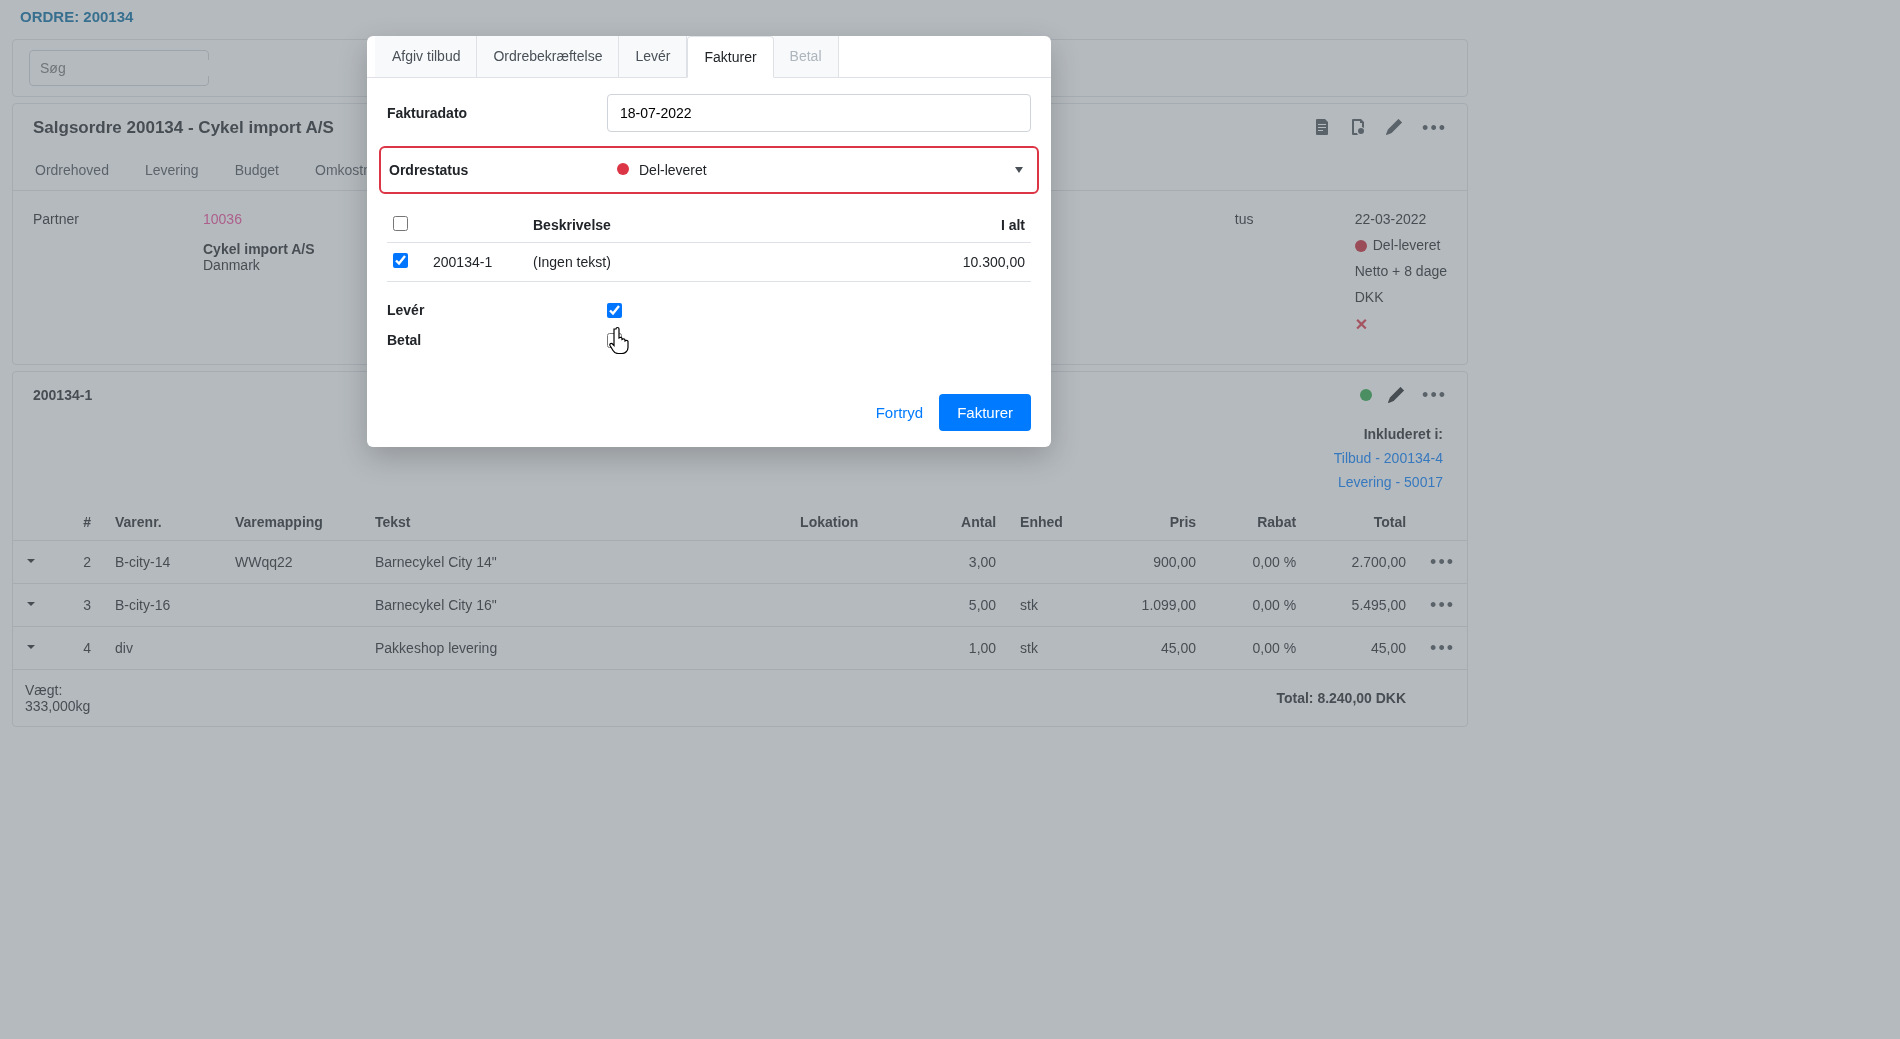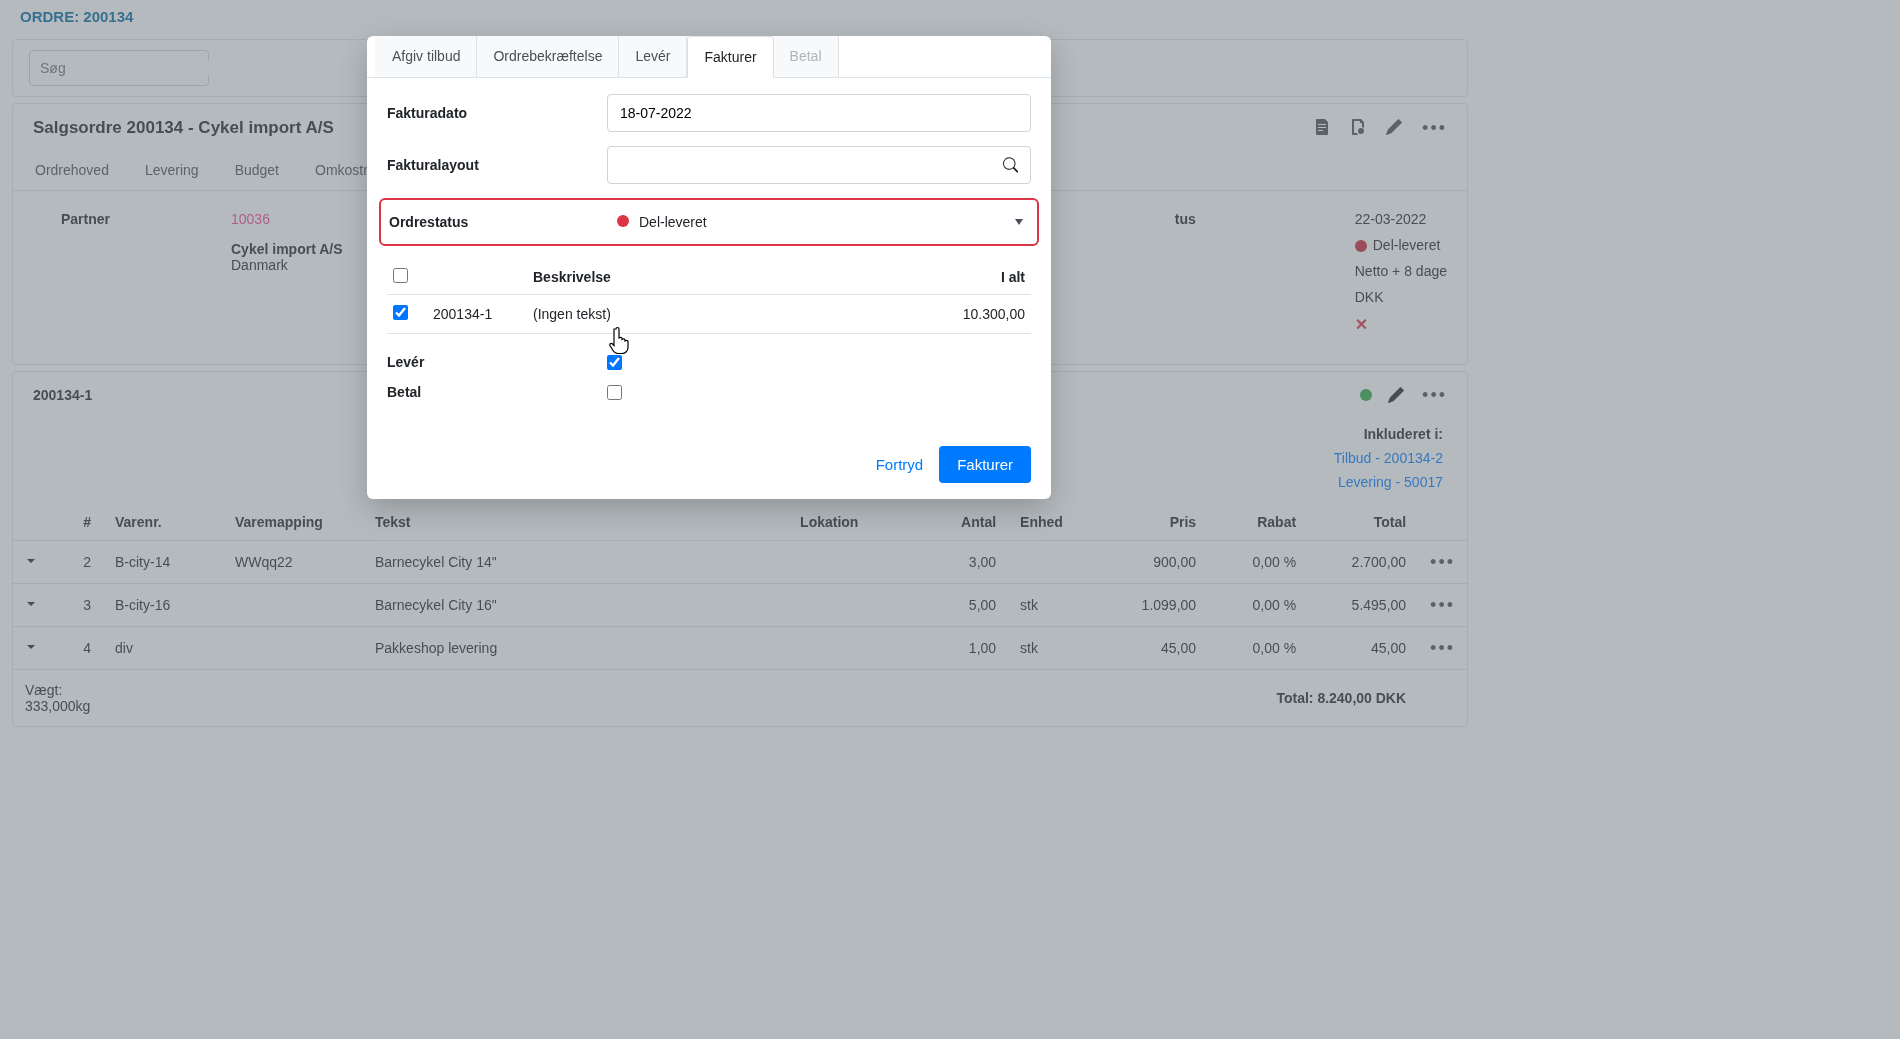--- a/index.html
+++ b/index.html
@@ -15,21 +15,21 @@
 .sales-header { display: flex; justify-content: space-between; align-items: center; padding: 14px 20px 0 20px; }
 .sales-header h2 { font-size: 17px; font-weight: 600; }
 .action-icons { display: flex; gap: 20px; color: #495057; }
 .action-icons svg { width: 16px; height: 16px; cursor: pointer; }
 .dots-h { font-size: 18px; color: #495057; cursor: pointer; letter-spacing: 2px; line-height: 1; }
 
 .tab-row { display: flex; border-bottom: 1px solid #dee2e6; padding: 0 4px; margin-top: 12px; }
 .tab-item { padding: 12px 18px; color: #495057; cursor: pointer; }
 
 .info-row { display: flex; padding: 20px; gap: 48px; }
-.info-label { font-weight: 700; min-width: 120px; margin-left: 28px; }
+.info-label { font-weight: 400; min-width: 120px; }
 .partner-link { color: #ec4899; }
 .partner-name { font-weight: 600; margin-top: 14px; }
 .status-block { margin-left: auto; }
 .status-dot { display: inline-block; width: 12px; height: 12px; border-radius: 50%; background: #c82333; margin-right: 6px; vertical-align: middle; }
 .status-line { margin-bottom: 10px; }
 .xmark { color: #dc3545; font-weight: bold; font-size: 16px; }
 
 .line-header { display: flex; justify-content: space-between; align-items: center; padding: 14px 20px; }
 .green-dot { width: 12px; height: 12px; border-radius: 50%; background: #28a745; display: inline-block; margin-right: 16px; }
 .incl { text-align: right; padding: 8px 24px; }
@@ -122,21 +122,21 @@
         <div style="display:flex; gap:50px;">
           <span class="info-label">Partner</span>
           <div>
             <div class="partner-link">10036</div>
             <div class="partner-name">Cykel import A/S</div>
             <div>Danmark</div>
           </div>
         </div>
       </div>
       <div class="status-block">
-        <div style="display:flex; gap:60px;">
+        <div style="display:flex; ">
           <span class="info-label">tus</span>
           <div>
             <div class="status-line">22-03-2022</div>
             <div class="status-line"><span class="status-dot"></span><span>Del-leveret</span></div>
             <div class="status-line">Netto + 8 dage</div>
             <div class="status-line">DKK</div>
             <div class="status-line xmark">✕</div>
           </div>
         </div>
       </div>
@@ -149,21 +149,21 @@
       <div style="display:flex; align-items:center;">
         <span class="green-dot"></span>
         <svg viewBox="0 0 16 16" fill="currentColor" style="width:16px;height:16px;margin-right:18px;cursor:pointer;">
             <path d="M12.146.146a.5.5 0 0 1 .708 0l3 3a.5.5 0 0 1 0 .708l-10 10a.5.5 0 0 1-.168.11l-5 2a.5.5 0 0 1-.65-.65l2-5a.5.5 0 0 1 .11-.168l10-10z"></path>
           </svg>
         <span class="dots-h">•••</span>
       </div>
     </div>
     <div class="incl">
       <div class="incl-title">Inkluderet i:</div>
-      <span class="incl-link">Tilbud - 200134-2</span>
+      <span class="incl-link">Tilbud - 200134-4</span>
       <span class="incl-link">Levering - 50017</span>
     </div>
 
     <table class="data-table">
       <thead>
         <tr>
           <th style="width:40px;"></th>
           <th style="width:50px;" class="right">#</th>
           <th style="width:120px;">Varenr.</th>
           <th style="width:140px;">Varemapping</th>
@@ -251,29 +251,20 @@
     <div class="modal-tab active">Fakturer</div>
     <div class="modal-tab disabled">Betal</div>
   </div>
   <div class="modal-body">
     <div class="form-row">
       <div class="form-label">Fakturadato</div>
       <div class="form-control">
         <input value="18-07-2022" style="">
       </div>
     </div>
-    <div class="form-row">
-      <div class="form-label">Fakturalayout</div>
-      <div class="form-control">
-        <input style="">
-        <svg class="search-svg" viewBox="0 0 16 16" fill="currentColor">
-            <path d="M11.742 10.344a6.5 6.5 0 1 0-1.397 1.398l3.85 3.85a1 1 0 0 0 1.415-1.414l-3.85-3.85zM12 6.5a5.5 5.5 0 1 1-11 0 5.5 5.5 0 0 1 11 0z"></path>
-          </svg>
-      </div>
-    </div>
 
     <div class="highlight-row">
       <div class="form-label">Ordrestatus</div>
       <div class="status-sel">
         <span><span class="red-dot"></span><span>Del-leveret</span></span>
         <span class="caret-fill"></span>
       </div>
     </div>
 
 

